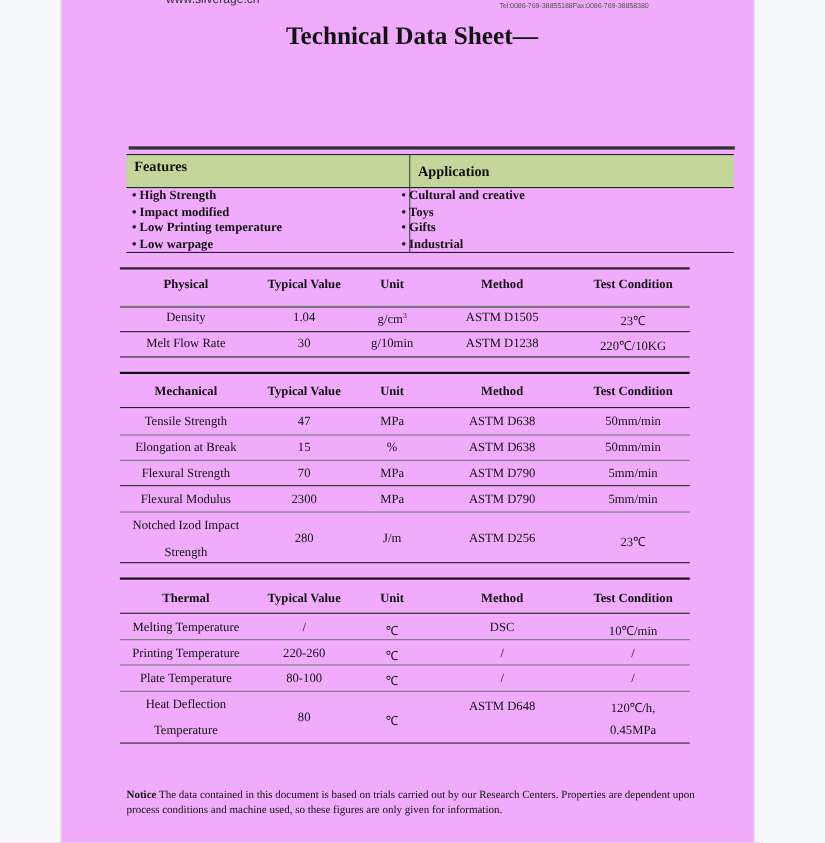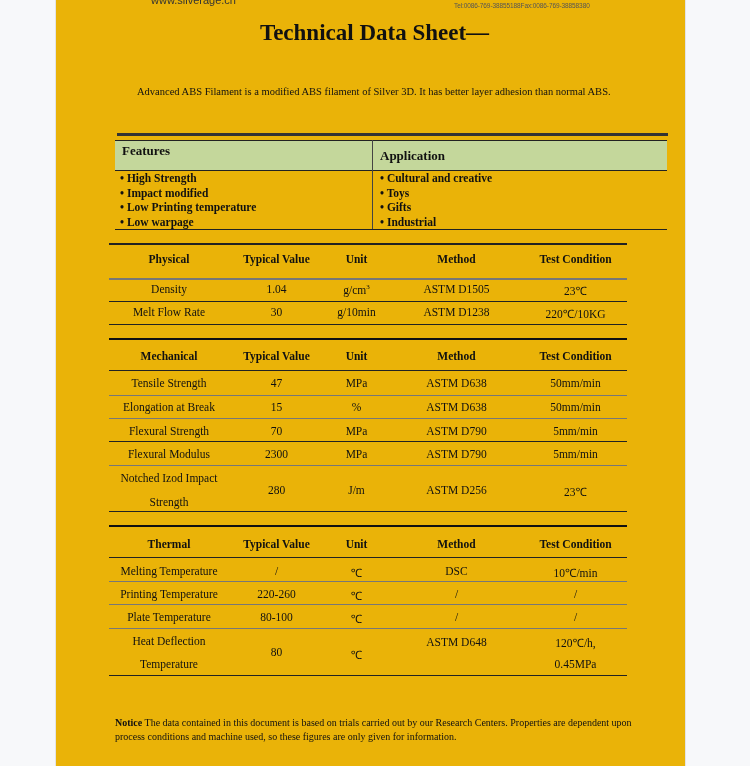--- a/index.html
+++ b/index.html
@@ -5,21 +5,21 @@
     html, body { margin: 0; padding: 0; }
     body {
       width: 750px; height: 766px; overflow: hidden;
       background: #f7f8fa;
       font-family: "Liberation Serif", serif;
       color: #111;
       position: relative;
     }
     .page {
       position: absolute; left: 55px; top: 0; width: 629px; height: 766px;
-      background: #eab308;
+      background: #f0abfc;
       border-left: 1px solid #e3e4e6;
       border-right: 1px solid #e3e4e6;
     }
     .hdr-site {
       position: absolute; left: 95px; top: -6px;
       font-family: "Liberation Sans", sans-serif; font-size: 11px; color: #333;
     }
     .hdr-contact {
       position: absolute; left: 398px; top: 2px;
       font-family: "Liberation Sans", sans-serif; font-size: 6.5px; color: #555;
@@ -47,21 +47,21 @@
     }
     .feat .head {
       position: absolute; left: 0; top: 0; width: 552px; height: 29px;
       background: #c4d79b; border-top: 1px solid #222; border-bottom: 1px solid #222;
     }
     .feat .vline { position: absolute; left: 257px; top: 0; width: 1px; height: 89px; background: #444; }
     .feat .h1 { position: absolute; left: 7px; top: 3px; font-weight: bold; font-size: 13px; }
     .feat .h2 { position: absolute; left: 265px; top: 8px; font-weight: bold; font-size: 13px; }
     .feat ul { list-style: none; margin: 0; padding: 0; position: absolute; top: 31px; font-weight: bold; font-size: 11.5px; line-height: 14.5px; }
     .feat ul.c1 { left: 5px; }
-    .feat ul.c2 { left: 265px; }
+    .feat ul.c2 { left: 250px; }
 
     
     .dt { position: absolute; left: 53px; width: 518px; }
     .dt .row { position: absolute; left: 0; width: 518px; font-size: 11.5px; }
     .dt .cell { position: absolute; text-align: center; }
     .dt .hd .cell { font-weight: bold; }
     .c-name { left: 0; width: 120px; }
     .c-val  { left: 120px; width: 95px; }
     .c-unit { left: 215px; width: 65px; }
     .c-meth { left: 280px; width: 135px; }
@@ -78,21 +78,20 @@
 <body>
 
 <div class="page">
 
   <div class="hdr-site">www.silverage.cn</div>
   <div class="hdr-contact">Tel:0086-769-38855188Fax:0086-769-38858380</div>
 
   <div class="title l1">Technical Data Sheet—</div>
 
   <div class="intro">
-    <div class="indent">Advanced ABS Filament is a modified ABS filament of Silver 3D. It has better layer adhesion than normal ABS.</div>
   </div>
 
   <div class="rule-thick" style="left:61px; top:133px; width:551px;"></div>
 
   <div class="feat">
     <div class="head"></div>
     <div class="vline"></div>
     <div class="h1">Features</div>
     <div class="h2">Application</div>
     <ul class="c1">

